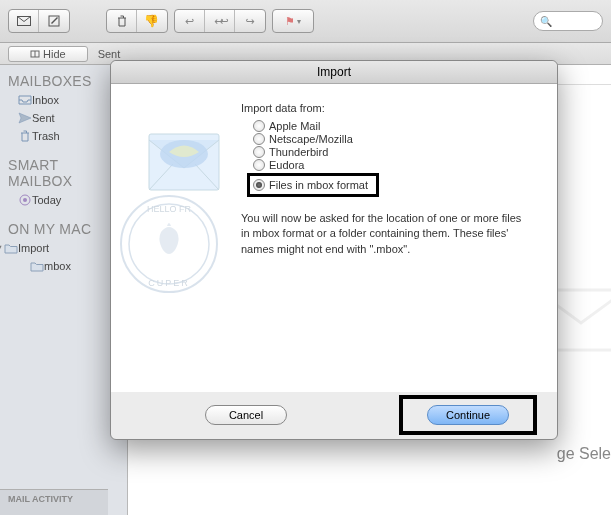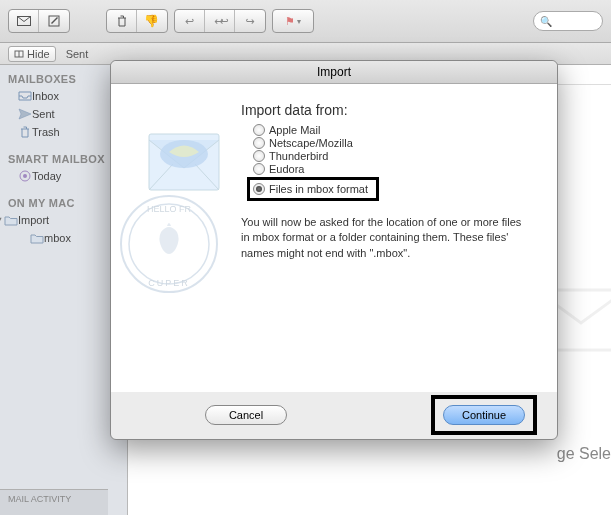--- a/index.html
+++ b/index.html
@@ -5,55 +5,55 @@
     * { margin: 0; padding: 0; box-sizing: border-box; font-family: "Lucida Grande", "Helvetica Neue", Arial, sans-serif; }
     body { width: 611px; height: 515px; background: #e8e8e8; overflow: hidden; position: relative; }
     
     .toolbar { height: 43px; background: linear-gradient(#e8e8e8, #d8d8d8); border-bottom: 1px solid #aaa; display: flex; align-items: center; padding: 0 8px; gap: 6px; }
     .tb-group { display: flex; border: 1px solid #999; border-radius: 4px; overflow: hidden; background: linear-gradient(#fdfdfd, #e0e0e0); }
     .tb-btn { width: 30px; height: 22px; display: flex; align-items: center; justify-content: center; border-right: 1px solid #bbb; font-size: 11px; color: #555; }
     .tb-btn:last-child { border-right: none; }
     .tb-search { margin-left: auto; width: 70px; height: 20px; border: 1px solid #aaa; border-radius: 10px; background: #fff; display: flex; align-items: center; padding-left: 6px; font-size: 10px; color: #888; }
     
     .subbar { height: 22px; background: linear-gradient(#e8e8e8, #dcdcdc); border-bottom: 1px solid #b0b0b0; display: flex; align-items: center; padding: 0 8px; gap: 10px; }
-    .subbar .hide { display: flex; align-items: center; gap: 3px; font-size: 11px; color: #555; border: 1px solid #aaa; border-radius: 3px; padding: 1px 5px; background: linear-gradient(#fff,#e8e8e8); }
+    .subbar .hide { display: flex; align-items: center; gap: 3px; font-size: 11px; color: #555; border: 1px solid #aaa; border-radius: 3px; padding: 1px 21px; background: linear-gradient(#fff,#e8e8e8); }
     .subbar .sent { font-size: 11px; color: #555; }
     
     .main { display: flex; height: calc(100% - 65px); }
     .sidebar { width: 128px; background: #e0e3e8; border-right: 1px solid #b8b8b8; padding-top: 4px; }
-    .sb-header { font-size: 11px; font-weight: bold; color: #888; padding: 4px 8px 2px; letter-spacing: 0.3px; }
+    .sb-header { font-size: 14px; font-weight: normal; color: #888; padding: 4px 8px 2px; letter-spacing: 0.3px; }
     .sb-item { display: flex; align-items: center; padding: 2px 8px 2px 18px; font-size: 11px; color: #444; }
     .sb-item.indent1 { padding-left: 30px; }
     .sb-item.selected { background: linear-gradient(#5a9be0, #3a7ccf); color: #fff; border-top: 1px solid #4a8cd5; border-bottom: 1px solid #2a6cbf; }
     .sb-icon { width: 14px; height: 14px; display: inline-flex; align-items: center; justify-content: center; }
     .sb-disclosure { width: 10px; font-size: 9px; color: #777; display: inline-block; text-align: center; margin-left: -14px; }
     .sidebar .sb-item.selected .sb-icon svg { filter: brightness(2); }
     
-    .mail-activity { position: absolute; bottom: 0; left: 0; width: 108px; background: #d2d5da; border-top: 1px solid #b0b0b0; padding: 4px 8px; font-size: 9px; font-weight: normal; color: #888; height: 26px; }
+    .mail-activity { position: absolute; bottom: 0; left: 0; width: 108px; background: #d2d5da; border-top: 1px solid #b0b0b0; padding: 4px 8px; font-size: 9px; font-weight: bold; color: #888; height: 26px; }
     
     .content { flex: 1; background: #fff; position: relative; }
     .sort-row { height: 20px; border-bottom: 1px solid #ddd; display: flex; align-items: center; padding: 0 10px; font-size: 10px; color: #888; gap: 4px; }
     .right-snippet { position: absolute; right: 0; top: 380px; font-size: 16px; color: #888; }
     
     
     .modal { position: absolute; left: 110px; top: 60px; width: 448px; height: 380px; background: #ececec; border: 1px solid #888; border-radius: 6px; box-shadow: 0 10px 30px rgba(0,0,0,0.4); }
     .modal-title { text-align: center; font-size: 12px; padding: 4px 0; background: linear-gradient(#e8e8e8, #d0d0d0); border-bottom: 1px solid #aaa; border-radius: 6px 6px 0 0; }
     .modal-body { padding: 18px 24px; position: relative; height: calc(100% - 70px); background: #fff; margin: 0; }
-    .import-label { font-size: 14px; color: #333; margin-bottom: 6px; margin-left: 106px; }
+    .import-label { font-size: 11px; color: #333; margin-bottom: 6px; margin-left: 106px; }
     .radio-list { margin-left: 118px; }
     .radio-item { display: flex; align-items: center; gap: 4px; font-size: 11px; color: #333; margin-bottom: 1px; }
     .radio { width: 12px; height: 12px; border: 1px solid #888; border-radius: 50%; background: radial-gradient(#fff, #e0e0e0); display: inline-flex; align-items: center; justify-content: center; }
     .radio.checked::after { content: ''; width: 6px; height: 6px; background: radial-gradient(#777,#333); border-radius: 50%; }
     .radio-highlight { border: 3px solid #000; padding: 3px 8px 3px 3px; display: inline-flex; align-items: flex-end; gap: 4px; margin-left: -6px; margin-top: 1px; }
     .help-text { margin-left: 106px; margin-top: 14px; font-size: 11px; color: #333; line-height: 1.4; width: 290px; }
     .stamp { position: absolute; left: -2px; top: 40px; width: 140px; height: 180px; opacity: 0.55; }
     .modal-footer { height: 46px; display: flex; align-items: center; justify-content: space-between; padding: 0 20px 0 94px; background: #ececec; border-radius: 0 0 6px 6px; }
     .btn { width: 82px; height: 20px; border: 1px solid #888; border-radius: 10px; font-size: 11px; background: linear-gradient(#fff, #e8e8e8); display: flex; align-items: center; justify-content: center; }
     .btn.primary { background: linear-gradient(#c0dcff, #7fb6f5); border-color: #5a8cc8; color: #000; }
-    .btn-highlight { border: 4px solid #000; padding: 6px 8px; display: inline-flex; }
+    .btn-highlight { border: 4px solid #000; padding: 6px 24px; display: inline-flex; }
   </style>
 </head>
 <body>
 
 <div class="toolbar">
   <div class="tb-group">
     <div class="tb-btn">
         <svg width="14" height="10" viewBox="0 0 14 10">
           <rect x="0.5" y="0.5" width="13" height="9" fill="none" stroke="#555"></rect>
           <path d="M0.5 0.5 L7 5.5 L13.5 0.5" fill="none" stroke="#555"></path>

